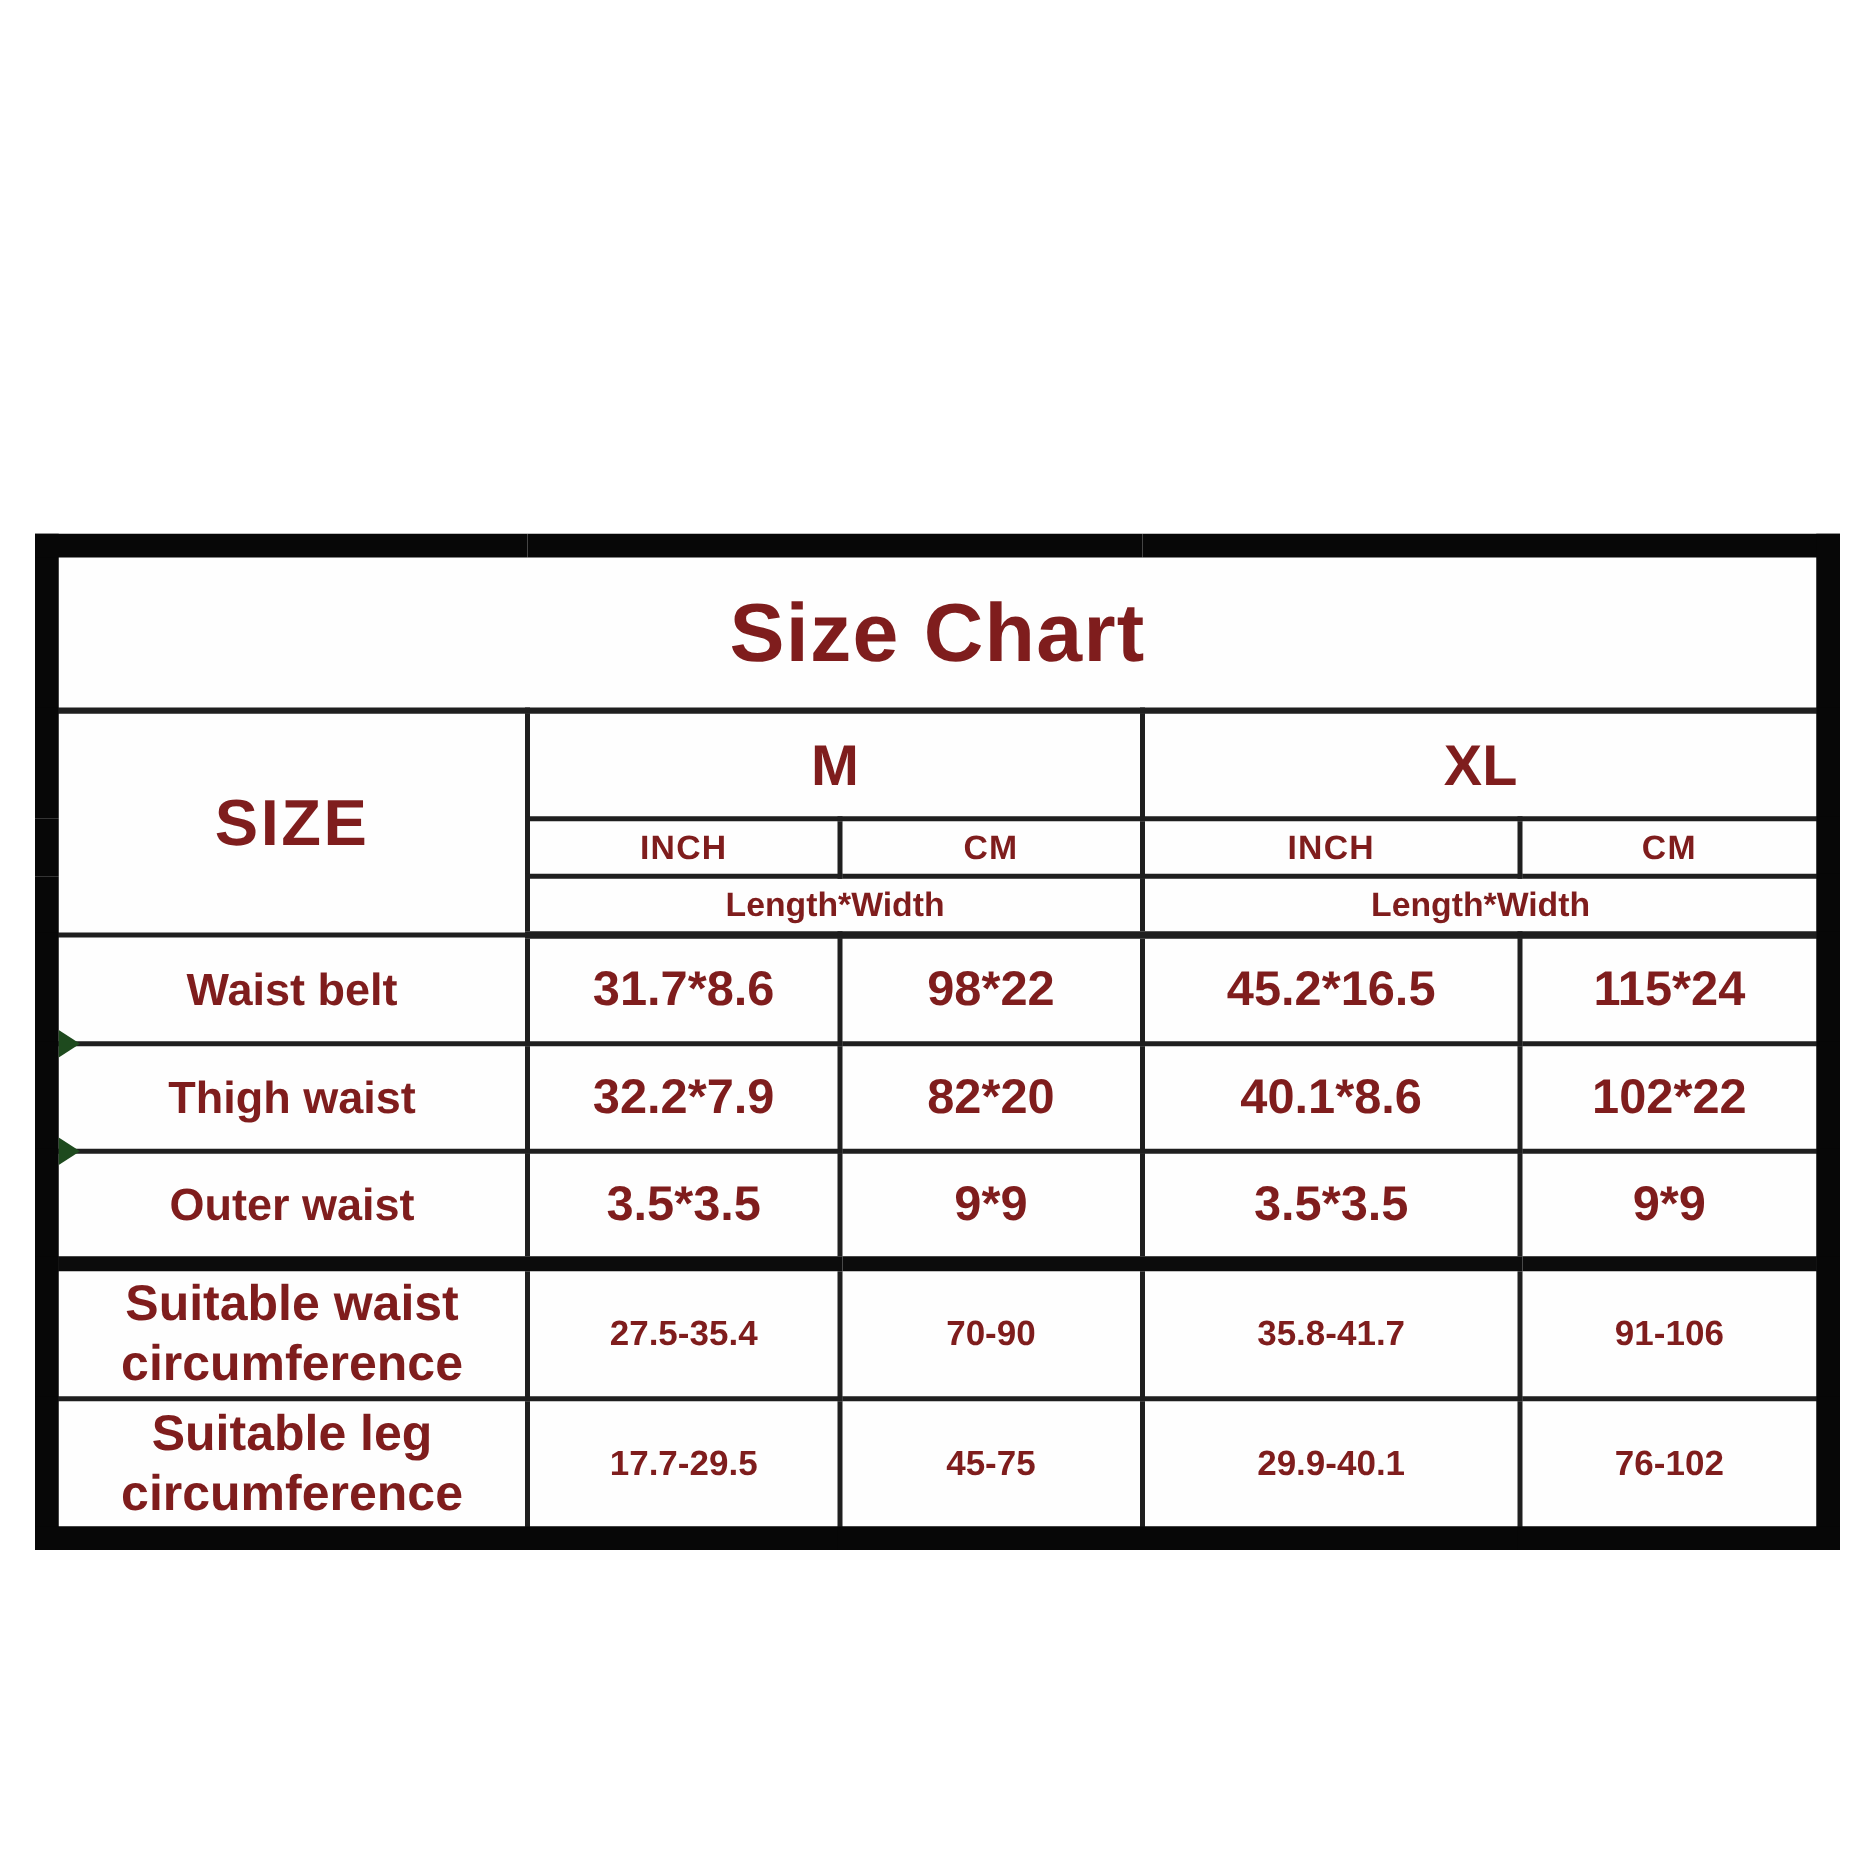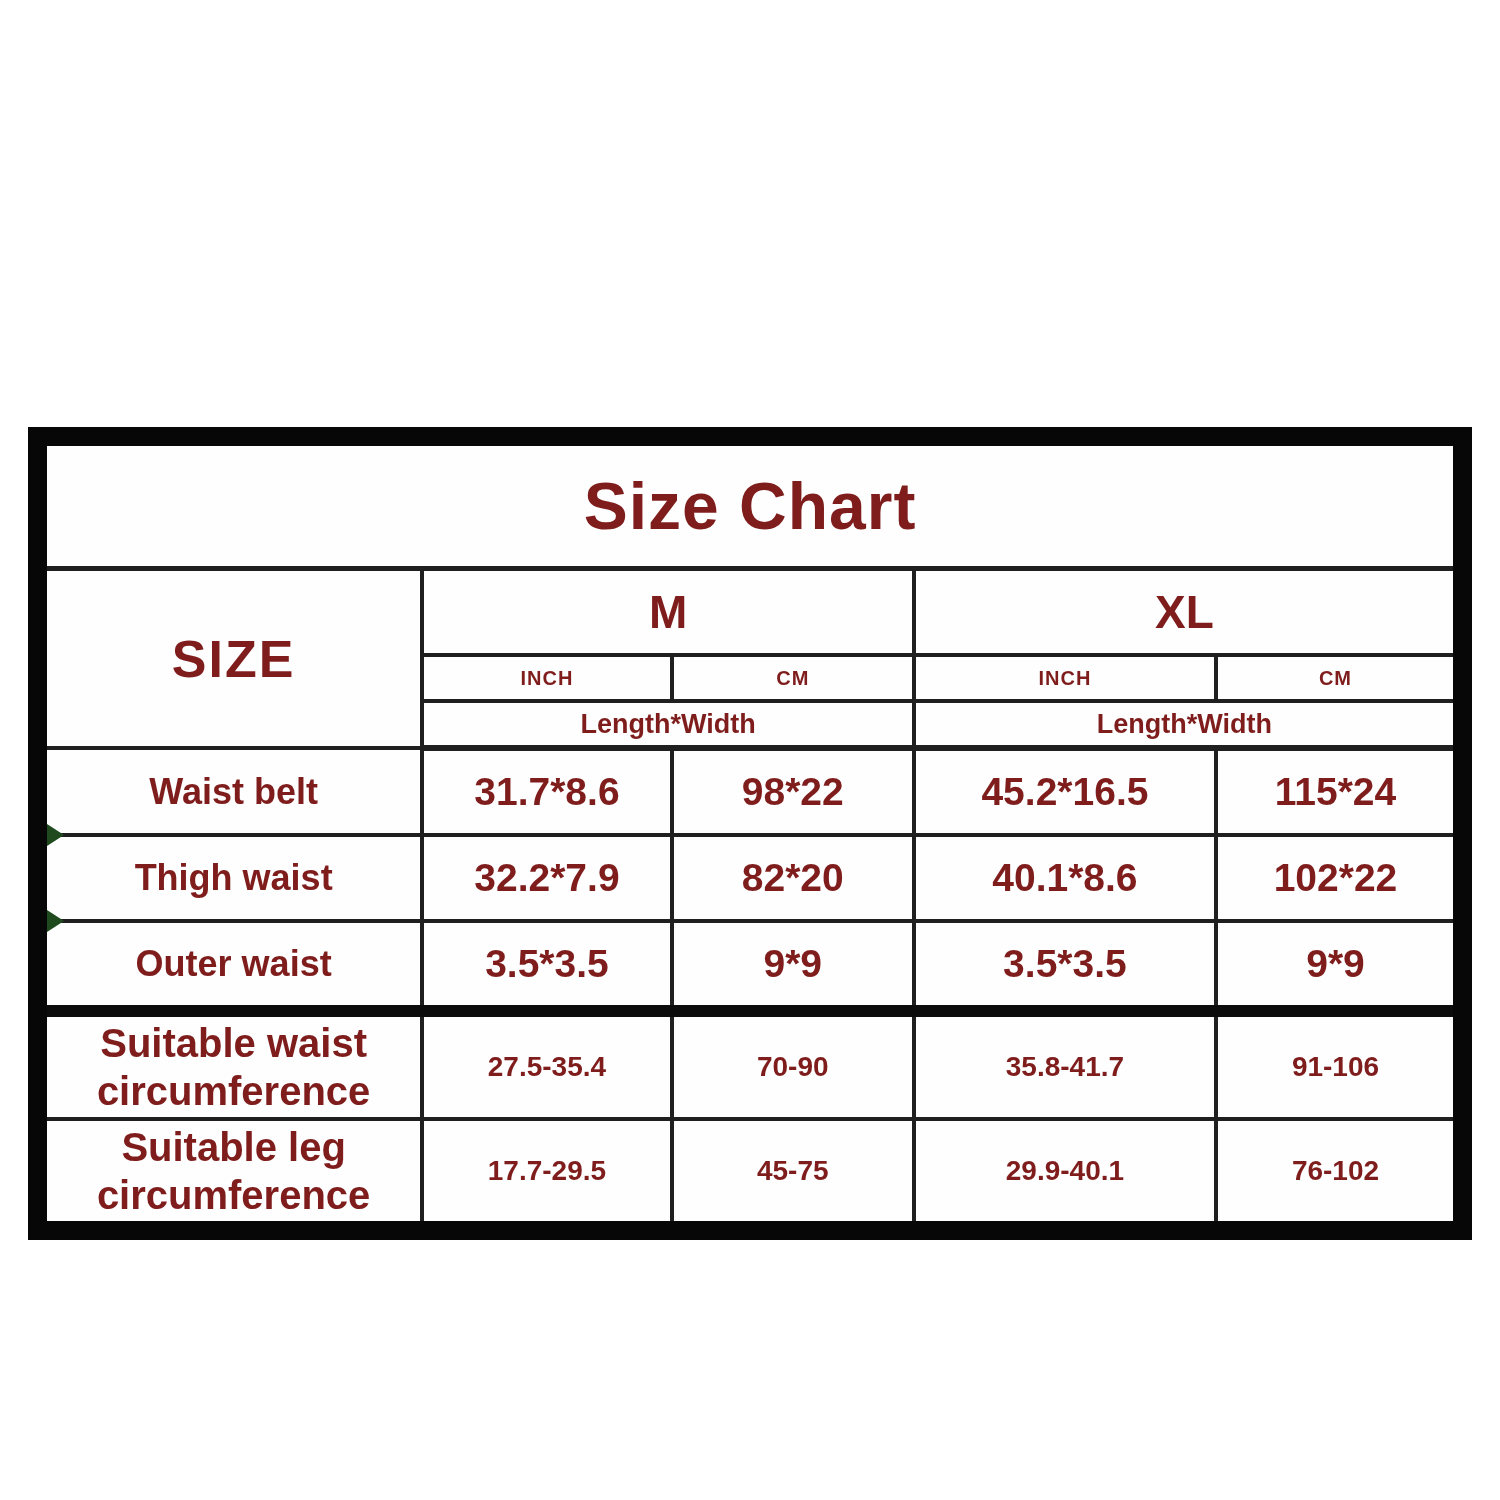--- a/index.html
+++ b/index.html
@@ -53,21 +53,21 @@
   .cell-corner {
     font-size: 52px;
     letter-spacing: 2px;
   }
   .row-size .cell-size {
     height: 82px;
     font-size: 46px;
   }
   .row-unit td {
     height: 42px;
-    font-size: 20px;
+    font-size: 27px;
     letter-spacing: 1px;
   }
   .row-dim td {
     height: 42px;
     font-size: 27px;
     border-bottom-width: 6px;
   }
   
   .row-data td {
     height: 82px;

